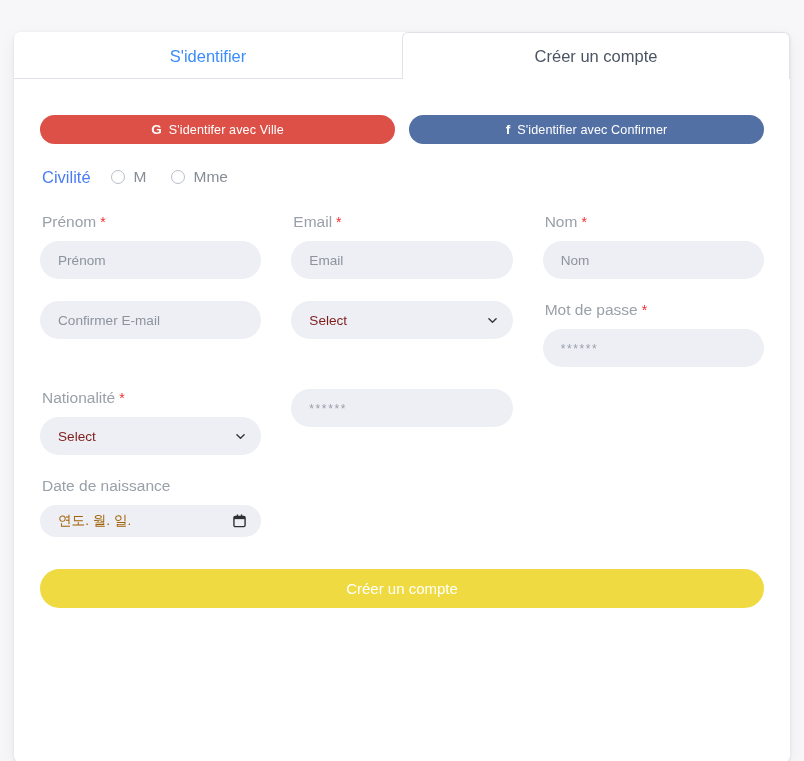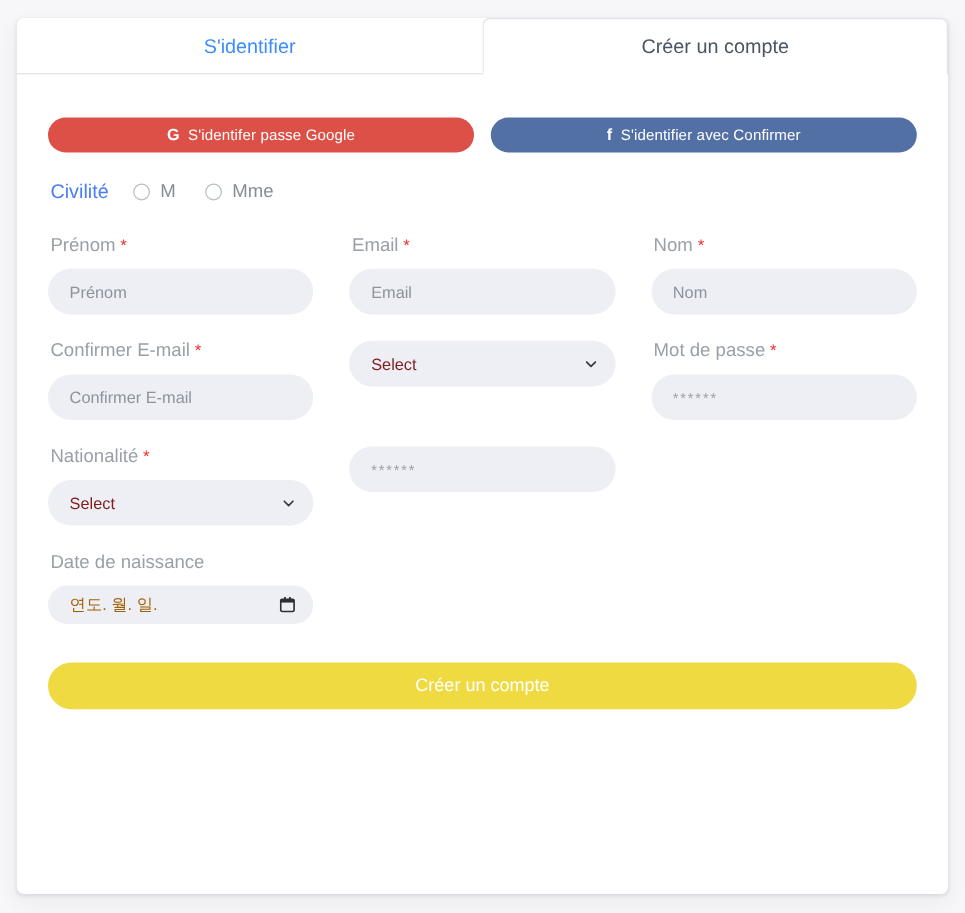--- a/index.html
+++ b/index.html
@@ -12,21 +12,21 @@
   }
   .page {
     position: relative;
     width: 804px; height: 761px;
     background: #f7f7f9;
   }
 
   
   .card {
     position: absolute;
-    left: 14px; top: 15px;
+    left: 14px; top: 32px;
     width: 776px; height: 730px;
     background: #ffffff;
     border-radius: 6px;
     box-shadow: 0 1px 3px rgba(30,40,60,.10), 0 6px 18px rgba(30,40,60,.06);
   }
 
   
   .tabs {
     position: absolute;
     left: 0; top: 0;
@@ -255,21 +255,21 @@
       <div class="tab active">
         <span>Créer un compte</span>
       </div>
     </div>
 
     <div class="form-body">
 
       <div class="social-row">
         <button class="social-btn btn-google">
           <span class="glyph">G</span>
-          <span>S'identifer passe Google</span>
+          <span>S'identifer avec Ville</span>
         </button>
         <button class="social-btn btn-facebook">
           <span class="glyph">f</span>
           <span>S'identifier avec Confirmer</span>
         </button>
       </div>
 
       <div class="civilite-row">
         <span class="civilite-label">Civilité</span>
         <label class="radio-item">
@@ -299,23 +299,20 @@
         </div>
 
         <div class="field">
           <label class="f-label">
             <span>Nom</span><span class="req">*</span>
           </label>
           <input class="f-input" type="text" placeholder="Nom" style="">
         </div>
 
         <div class="field">
-          <label class="f-label">
-            <span>Confirmer E-mail</span><span class="req">*</span>
-          </label>
           <input class="f-input" type="text" placeholder="Confirmer E-mail" style="">
         </div>
 
         <div class="field">
           <div class="select-wrap">
             <select class="f-select">
               <option>Select</option>
             </select>
             <span class="chev">
               <svg width="9" height="9" viewBox="0 0 10 10">

